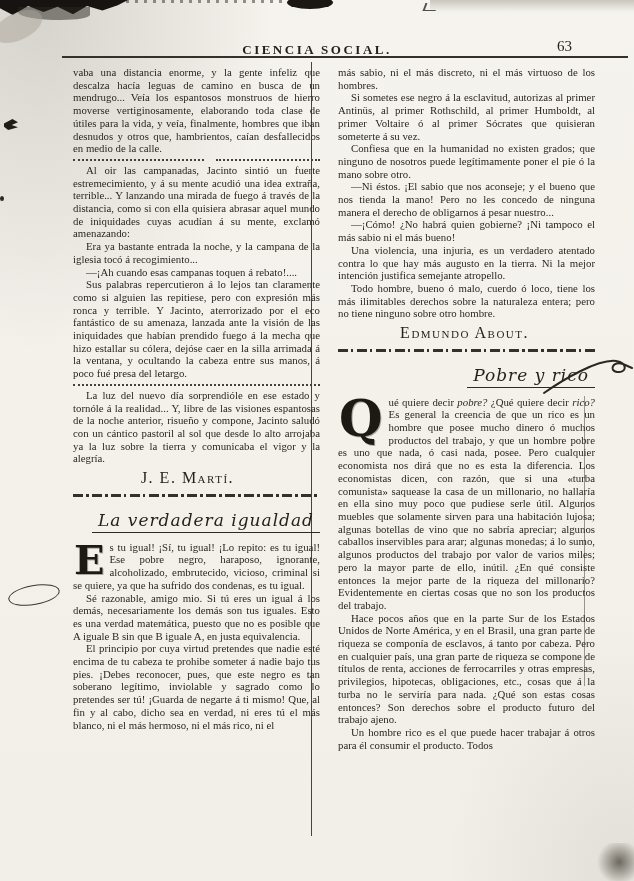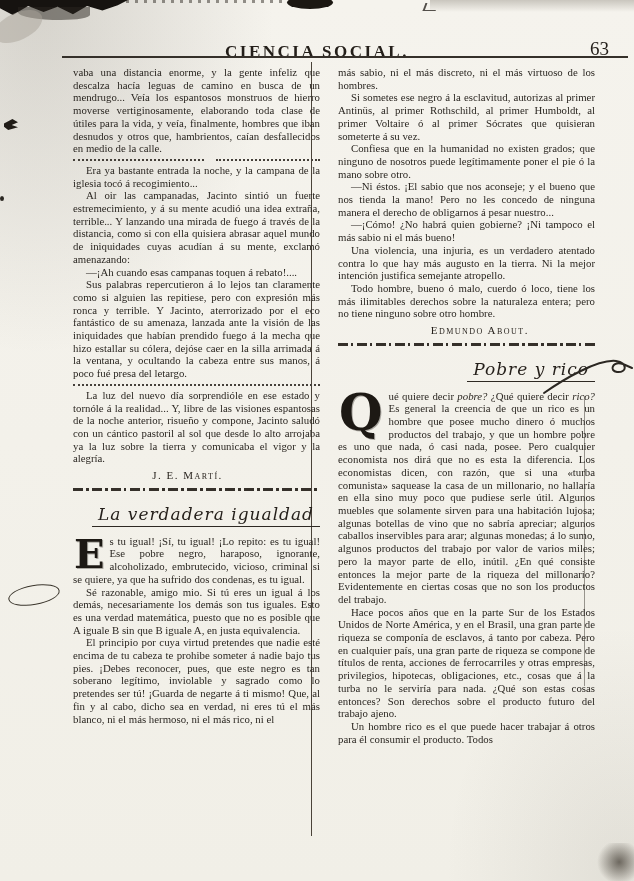--- a/index.html
+++ b/index.html
@@ -11,23 +11,23 @@
       radial-gradient(ellipse at 98% 99%, rgba(90,85,75,.10), transparent 20%),
       linear-gradient(#f5f3ed, #f1efe7);
     overflow:hidden;
     font-family:"Liberation Serif", "DejaVu Serif", serif;
     color:#2b2722;
   }
 
   
   .journal-title {
     position:absolute; top:42px; left:0; width:634px; text-align:center;
-    font-size:17px; font-weight:bold; letter-spacing:2.5px; color:#241f1a;font-family:Liberation Serif, serif;
+    font-size:13px; font-weight:bold; letter-spacing:2.5px; color:#241f1a;font-family:Liberation Serif, serif;
   }
-  .page-number { position:absolute; top:38px; left:590px; font-size:19px; color:#241f1a; }
+  .page-number { position:absolute; top:38px; left:557px; font-size:15px; color:#241f1a; }
   .head-rule { position:absolute; top:56px; left:62px; width:566px; height:1.6px; background:#35302a; }
   .col-rule { position:absolute; left:311px; top:62px; width:1.2px; height:774px; background:#4a4339; }
   .scan-line { position:absolute; left:584px; top:396px; width:1px; height:290px; background:rgba(60,55,48,.5); }
 
   
   .columns { position:absolute; top:66px; left:60px; width:522px; display:flex; gap:18px;margin-left:13px; }
   .column { height:775px; overflow:hidden; }
   .col-left  { width:247px; }
   .col-right { width:257px; }
 
@@ -38,21 +38,21 @@
   .no-indent { text-indent:0; }
 
   .dot-sep { display:flex; justify-content:space-between; margin:4px 0 3px; }
   .dot-sep span { display:inline-block; border-top:2px dotted #45403a; height:0; }
   .dot-sep.two span:first-child { width:53%; }
   .dot-sep.two span:last-child  { width:42%; }
   .dot-sep.one span { width:100%; }
 
   .signature {
     text-align:right; font-variant:small-caps; letter-spacing:1.5px;
-    font-size:11px; color:#241f1a; margin:4px 0 5px;
+    font-size:16px; color:#241f1a; margin:4px 0 5px;
   }
   .sig-marti { padding-right:18px;text-align:center; }
   .sig-about { padding-right:66px; }
 
   .article-divider {
     height:2.6px; margin:7px 0 5px;
     background:repeating-linear-gradient(90deg,#35302a 0 10px, transparent 10px 13px, #35302a 13px 15.5px, transparent 15.5px 19px);
   }
 
   .script-title { text-align:right; margin:8px 0 9px; font-weight:normal; }
@@ -111,22 +111,22 @@
   <div class="col-rule"></div>
 
   <div class="columns">
 
     <div class="column col-left">
       <p class="body-text no-indent">vaba una distancia enorme, y la gente infeliz que descalza hacía leguas de camino en busca de un mendrugo... Veía los espantosos monstruos de hierro moverse vertiginosamente, elaborando toda clase de útiles para la vida, y veía, finalmente, hombres que iban desnudos y otros que, hambrientos, caían desfallecidos en medio de la calle.</p>
       <div class="dot-sep two">
           <span></span>
           <span></span>
         </div>
+      <p class="body-text">Al oir las campanadas, Jacinto sintió un fuerte estremecimiento, y á su mente acudió una idea extraña, terrible... Y lanzando una mirada de fuego á través de la distancia, como si con ella quisiera abrasar aquel mundo de iniquidades cuyas acudían á su mente, exclamó amenazando:</p>
       <p class="body-text">Era ya bastante entrada la noche, y la campana de la iglesia tocó á recogimiento...</p>
-      <p class="body-text">Al oir las campanadas, Jacinto sintió un fuerte estremecimiento, y á su mente acudió una idea extraña, terrible... Y lanzando una mirada de fuego á través de la distancia, como si con ella quisiera abrasar aquel mundo de iniquidades cuyas acudían á su mente, exclamó amenazando:</p>
       <p class="body-text">—¡Ah cuando esas campanas toquen á rebato!....</p>
       <p class="body-text">Sus palabras repercutieron á lo lejos tan claramente como si alguien las repitiese, pero con expresión más ronca y terrible. Y Jacinto, aterrorizado por el eco fantástico de su amenaza, lanzada ante la visión de las iniquidades que habían prendido fuego á la mecha que hizo estallar su cólera, dejóse caer en la silla arrimada á la ventana, y ocultando la cabeza entre sus manos, á poco fué presa del letargo.</p>
       <div class="dot-sep one">
           <span></span>
         </div>
       <p class="body-text">La luz del nuevo día sorprendióle en ese estado y tornóle á la realidad... Y, libre de las visiones espantosas de la noche anterior, risueño y compone, Jacinto saludó con un cántico pastoril al sol que desde lo alto arrojaba ya la luz sobre la tierra y comunicaba el vigor y la alegría.</p>
       <div class="signature sig-marti">J. E. Martí.</div>
       <div class="article-divider"></div>
       <h2 class="script-title"><span>La verdadera igualdad</span></h2>
       <p class="body-text no-indent">

